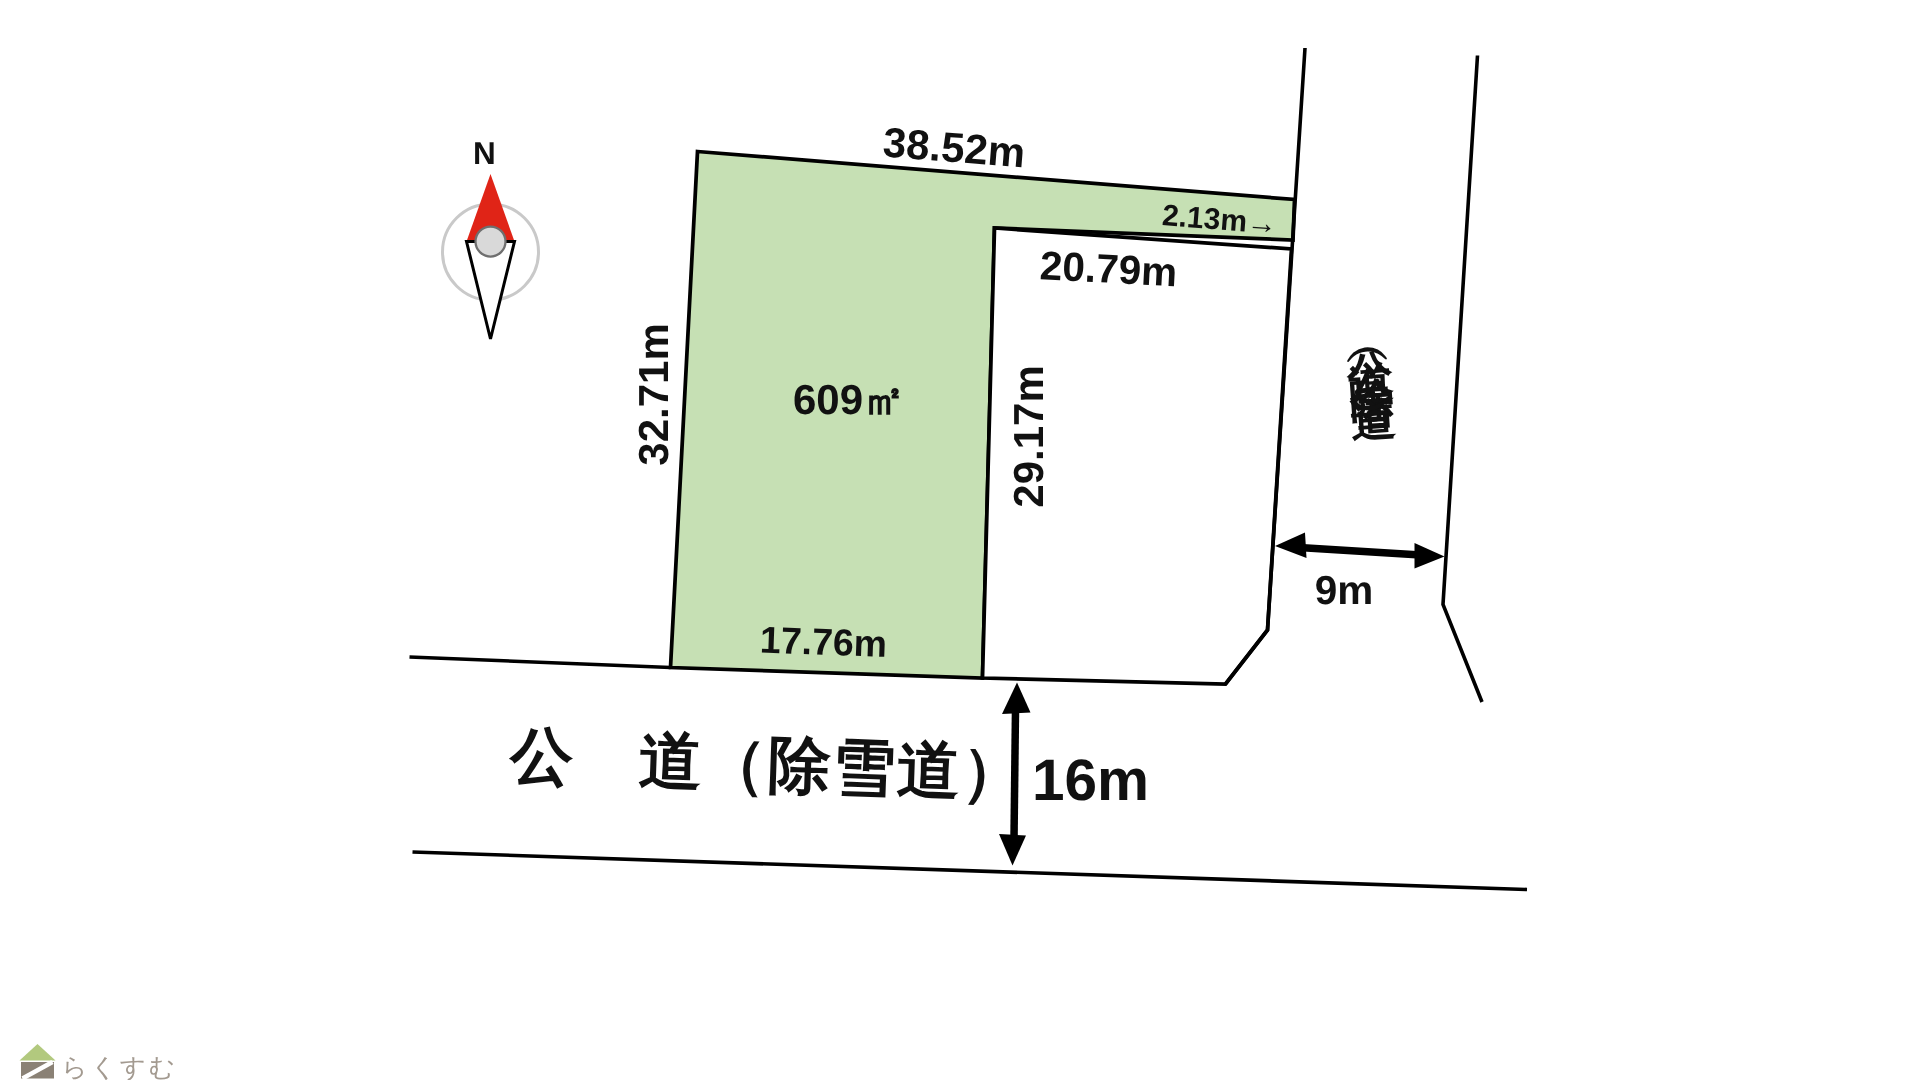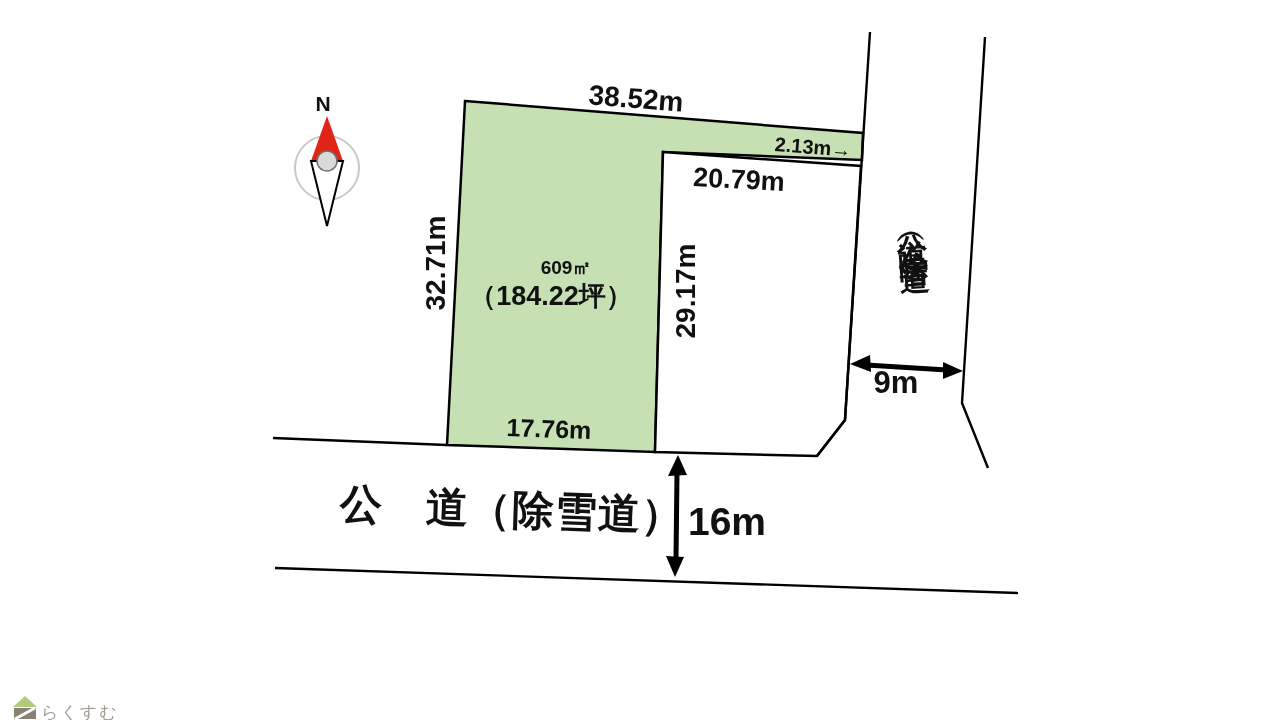--- a/index.html
+++ b/index.html
@@ -23,29 +23,29 @@
   .lbl{
     position:absolute;font-weight:700;color:#111;white-space:nowrap;line-height:1;
   }
   .r0{transform:translate(-50%,-50%);}
   .r2{transform:translate(-50%,-50%) rotate(2deg);}
   .r3{transform:translate(-50%,-50%) rotate(3deg);}
   .r4{transform:translate(-50%,-50%) rotate(4.5deg);}
   .rv{transform:translate(-50%,-50%) rotate(-90deg);}
   .lbl-dim-top{left:636px;top:99px;font-size:28px;}
   .lbl-dim-left{left:436px;top:263px;font-size:28px;}
-  .lbl-area1{left:566px;top:267px;font-size:19px;}
+  .lbl-area1{left:566px;top:267px;font-size:28px;}
   .lbl-area2{left:551px;top:296px;font-size:27px;}
   .lbl-dim-right{left:686px;top:291px;font-size:28px;}
   .lbl-dim-ntop{left:739px;top:180px;font-size:27px;}
   .lbl-dim-strip{left:813px;top:147px;font-size:20px;}
   .lbl-dim-bottom{left:549px;top:429px;font-size:25px;}
   .lbl-road-bottom{left:512px;top:510px;font-size:42px;letter-spacing:1px;}
   .lbl-16m{left:727px;top:521px;font-size:39px;}
-  .lbl-9m{left:896px;top:382px;font-size:31px;}
+  .lbl-9m{left:896px;top:394px;font-size:27px;}
   .lbl-road-right{
     left:911px;top:231px;font-size:30px;writing-mode:vertical-rl;letter-spacing:6px;
     transform:translate(-50%,-50%) rotate(-4deg);
   }
   .lbl-north{left:323px;top:103px;font-size:21px;font-weight:600;}
   .logo-text{
     position:absolute;left:41px;top:712px;transform:translateY(-50%);
     font-size:17px;font-weight:400;color:#a39a90;letter-spacing:2px;white-space:nowrap;
   }
 </style>
@@ -90,21 +90,20 @@
     <g>
       <polygon class="logo-roof" points="25,696 13,707 37,707"></polygon>
       <rect class="logo-body" x="14" y="708" width="22" height="11"></rect>
       <line class="logo-slash" x1="15" y1="719" x2="35" y2="708"></line>
     </g>
   </svg>
 
   <div class="lbl r4 lbl-dim-top">38.52m</div>
   <div class="lbl rv lbl-dim-left">32.71m</div>
   <div class="lbl r0 lbl-area1">609㎡</div>
-  <div class="lbl r0 lbl-area2">（184.22坪）</div>
   <div class="lbl rv lbl-dim-right">29.17m</div>
   <div class="lbl r3 lbl-dim-ntop">20.79m</div>
   <div class="lbl r4 lbl-dim-strip">
     <span>2.13m</span><span>→</span>
   </div>
   <div class="lbl r2 lbl-dim-bottom">17.76m</div>
 
   <div class="lbl r2 lbl-road-bottom">公　道（除雪道）</div>
   <div class="lbl r0 lbl-16m">16m</div>
   <div class="lbl lbl-road-right">公道（除雪道）</div>

